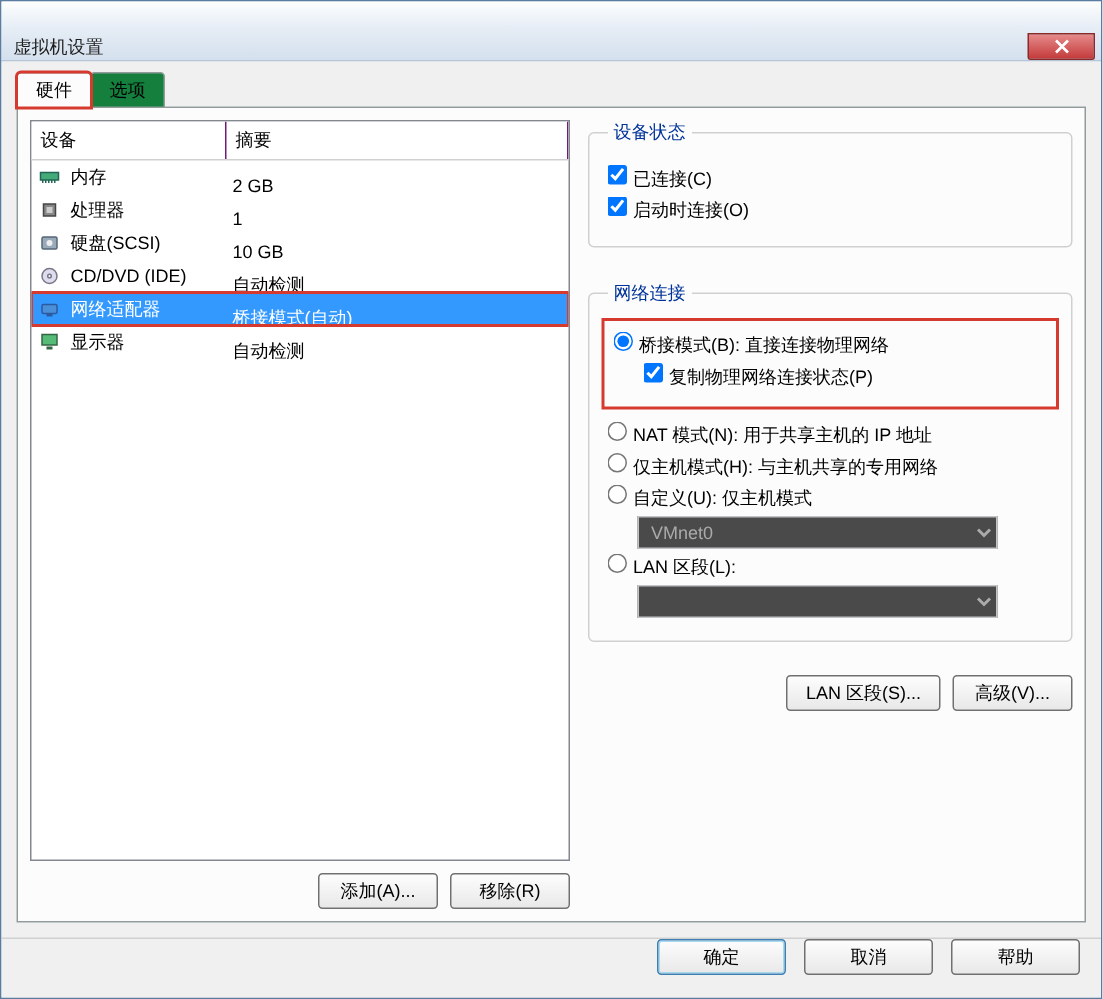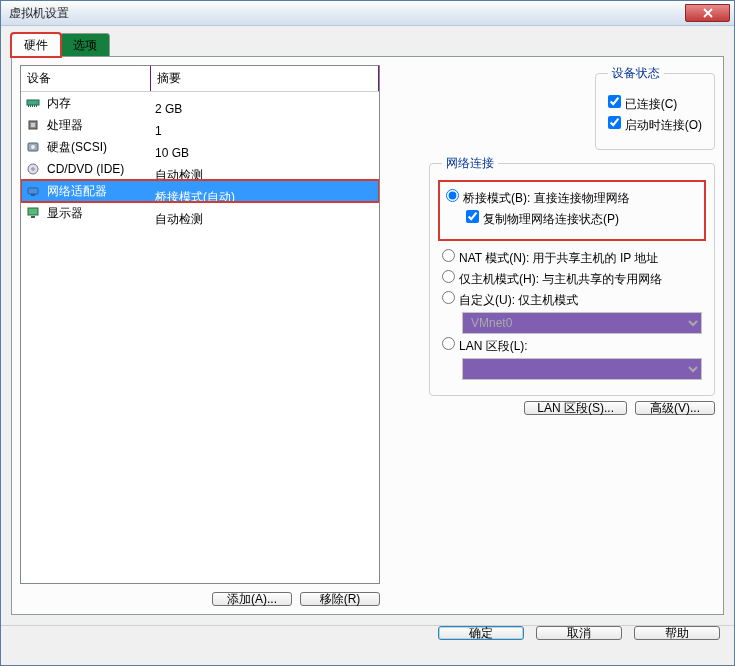--- a/index.html
+++ b/index.html
@@ -1,47 +1,47 @@
 <!DOCTYPE html>
 <html><head>
 <meta charset="utf-8">
 <style>
 * { box-sizing: border-box; margin: 0; padding: 0; font-family: "Microsoft YaHei", "SimSun", Tahoma, sans-serif; font-size: 12px; }
 body { background: #fff; }
 .window { width: 735px; height: 666px; border: 1px solid #5a7ca0; display: flex; flex-direction: column; background: #f0f0f0; }
-.titlebar { height: 25px; background: linear-gradient(#fdfefe, #e6edf5 45%, #d4e0ee); display: flex; align-items: center; padding: 0 4px 0 8px; border-bottom: 1px solid #b6c5d7; }
+.titlebar { height: 40px; background: linear-gradient(#fdfefe, #e6edf5 45%, #d4e0ee); display: flex; align-items: flex-end; padding: 0 4px 0 8px; border-bottom: 1px solid #b6c5d7; }
 .titlebar .title { flex: 1; color: #1f1f1f; }
 .close-btn { width: 45px; height: 18px; background: linear-gradient(#e68a8a, #c43b3b); border: 1px solid #8a2929; border-radius: 0 0 2px 2px; display: flex; align-items: center; justify-content: center; cursor: pointer; }
 .close-btn svg { width: 10px; height: 10px; }
 .body { flex: 1; display: flex; flex-direction: column; padding: 6px 10px 10px 10px; background: #f0f0f0; }
 .tabs { display: flex; height: 24px; position: relative; z-index: 2; }
 .tab { padding: 3px 12px; border: 1px solid #919b9c; background: #15803d; border-top-left-radius: 3px; border-top-right-radius: 3px; margin-right: -1px; position: relative; top: 1px; cursor: pointer; }
 .tab.active { background: #fcfcfc; border-bottom: 1px solid #fcfcfc; outline: 2px solid #d63a2f; outline-offset: -1px; z-index: 3; }
 .tabpanel { flex: 1; border: 1px solid #919b9c; background: #fcfcfc; display: flex; padding: 8px; gap: 12px; }
 .left { flex: 0 0 360px; display: flex; flex-direction: column; }
 .devlist { flex: 1; border: 1px solid #828790; background: #fff; overflow: auto; }
 .dev-header { display: flex; border-bottom: 1px solid #d0d0d0; background: #fff; }
 .dev-header span { padding: 4px 6px; border-right: 1px solid #701a75; }
 .col-dev { width: 130px; }
 .col-sum { flex: 1; }
 .dev-row { display: flex; align-items: center; height: 22px; padding: 0 4px; cursor: pointer; }
 .dev-row.selected { background: #3399ff; color: #fff; outline: 2px solid #d63a2f; outline-offset: -1px; }
 .dev-row .icon { width: 16px; height: 14px; display: inline-flex; align-items: center; justify-content: center; margin-right: 6px; }
 .dev-row .name { width: 108px; }
 .dev-row .sum { flex: 1; margin-top: 12px; }
 .left-buttons { display: flex; justify-content: flex-end; gap: 8px; padding: 8px 0 0 0; }
-.btn { min-width: 80px; height: 14px; padding: 0 12px; border: 1px solid #707070; background: linear-gradient(#fdfdfd, #e8e8e8); border-radius: 3px; cursor: pointer; display: inline-flex; align-items: center; justify-content: center; }
-.right { flex: 1; display: flex; flex-direction: column; gap: 5px; align-items: flex-end; }
+.btn { min-width: 80px; height: 24px; padding: 0 12px; border: 1px solid #707070; background: linear-gradient(#fdfdfd, #e8e8e8); border-radius: 3px; cursor: pointer; display: inline-flex; align-items: center; justify-content: center; }
+.right { flex: 1; display: flex; flex-direction: column; gap: 22px; }
 fieldset { border: 1px solid #d0d0d0; border-radius: 4px; padding: 10px 12px 12px 12px; }
 legend { padding: 0 4px; color: #003399; }
 .row { display: flex; align-items: center; gap: 4px; margin: 3px 0; }
 .row.indent { margin-left: 20px; }
 input[type=checkbox], input[type=radio] { margin-right: 4px; }
 .highlight-box { border: 2px solid #d63a2f; padding: 4px 6px 8px 6px; margin: -2px -4px 8px -4px; }
-select { width: 240px; height: 22px; border: 1px solid #abadb3; background: #4c1d95; padding: 0 4px; }
+select { width: 240px; height: 22px; border: 1px solid #abadb3; background: #000000; padding: 0 4px; }
 select:disabled { color: #888; }
 .right-btns { display: flex; justify-content: flex-end; gap: 8px; }
 .footer { height: 40px; display: flex; justify-content: flex-end; gap: 12px; padding: 0 14px; border-top: 1px solid #d0d0d0; background: #f0f0f0; }
 .footer .btn { min-width: 86px; }
 .btn.primary { border: 1px solid #3c7fb1; box-shadow: 0 0 0 1px #a8d8f0 inset; }
 .icon svg { width: 14px; height: 12px; }
 </style>
 </head>
 <body>
 

